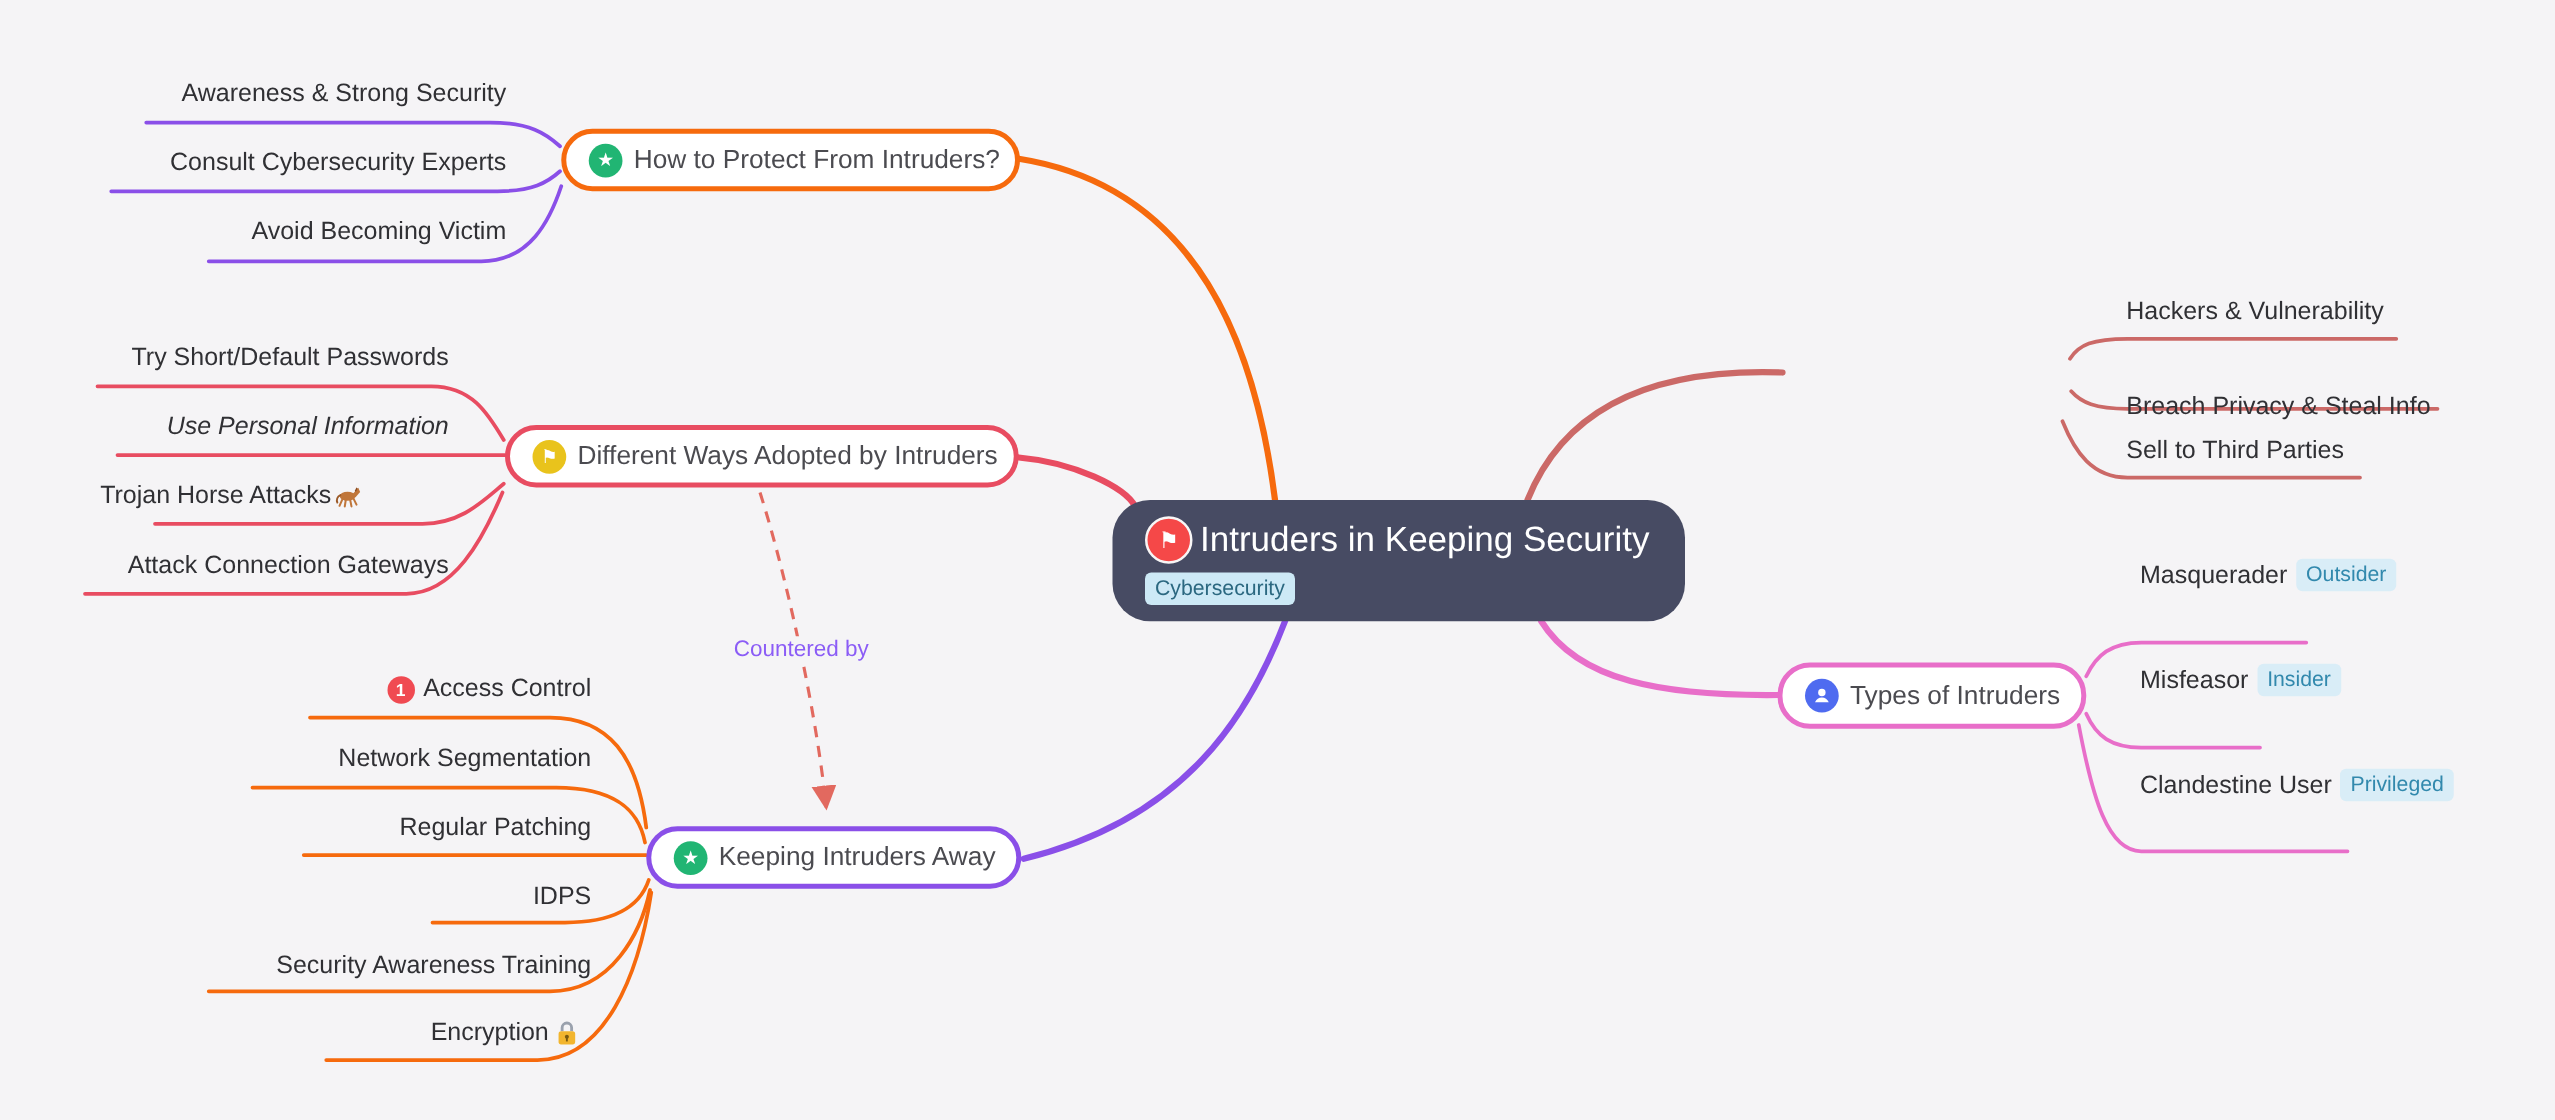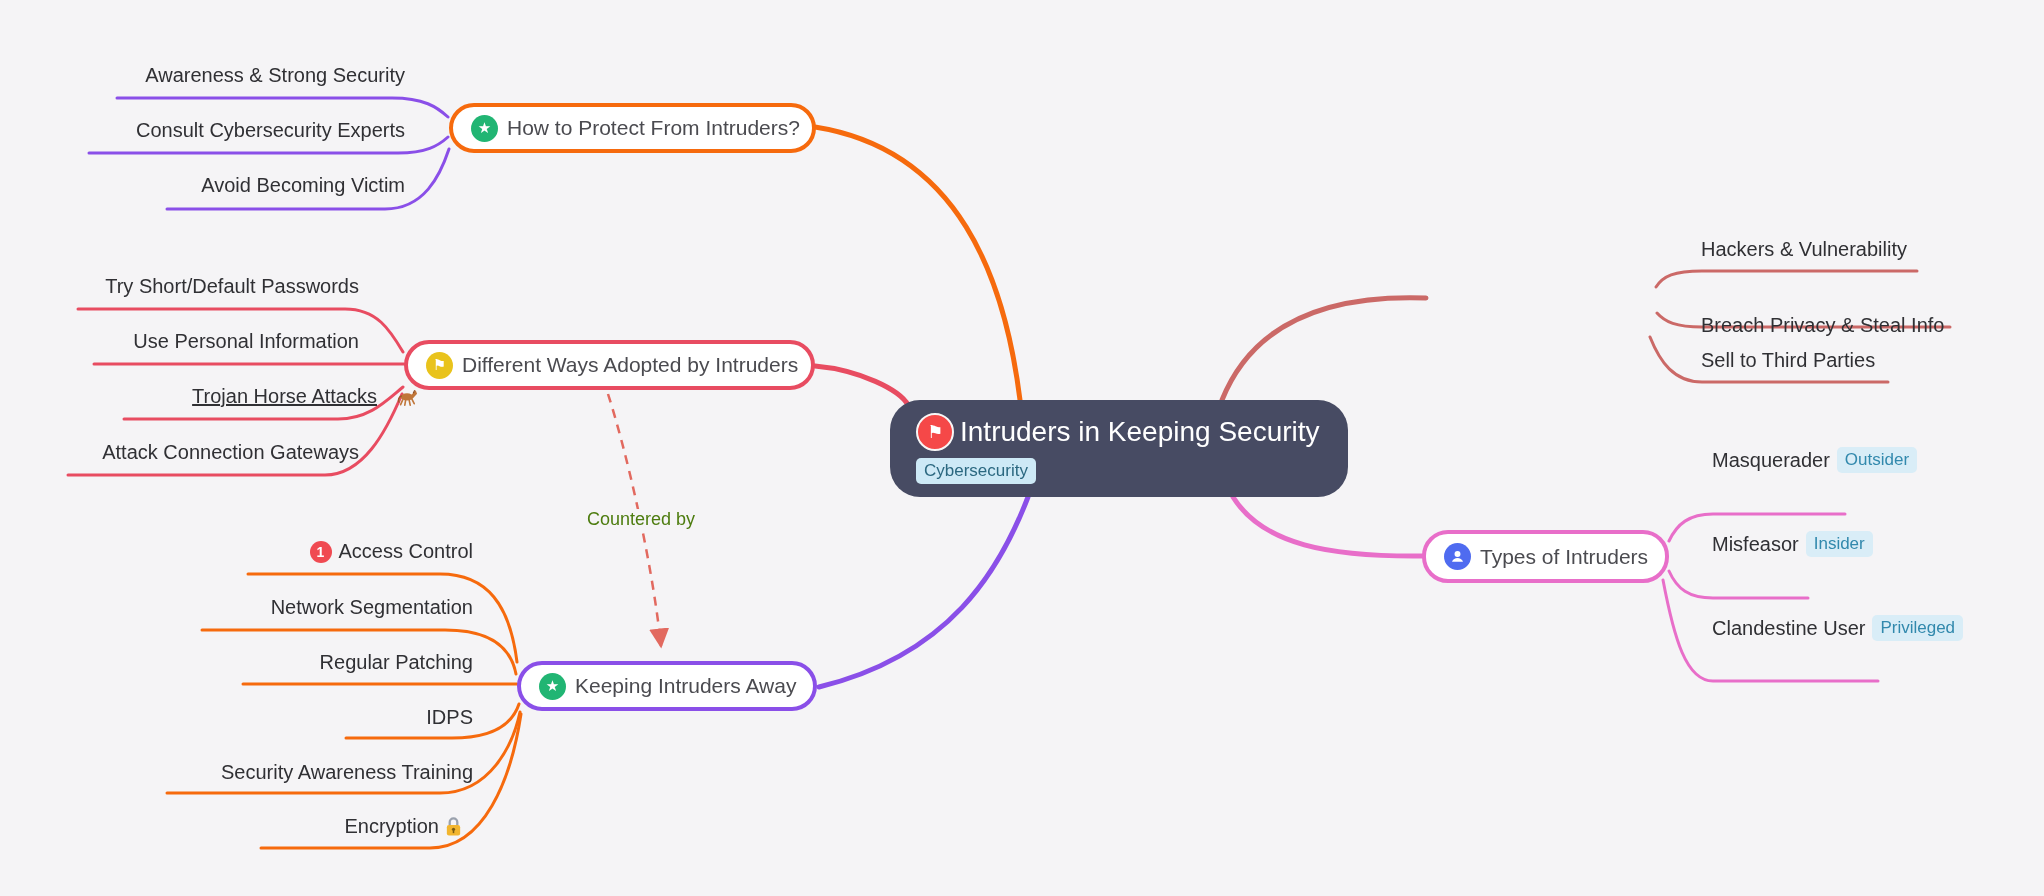--- a/index.html
+++ b/index.html
@@ -18,21 +18,21 @@
   .leafcol{position:absolute;z-index:2;display:flex;flex-direction:row;align-items:center;
         gap:7px;font-size:20px;color:#303034;cursor:pointer;white-space:nowrap;}
   .chip{display:inline-block;background:#d9edf7;color:#3289ad;font-size:17px;line-height:1;
         padding:4px 8px 5px;border-radius:5px;}
   #central{left:890px;top:400px;width:458px;height:97px;border-radius:30px;background:#474b63;
         position:absolute;z-index:2;display:flex;flex-direction:column;justify-content:center;
         padding:0 26px;box-sizing:border-box;gap:7px;cursor:pointer;}
   #central .row{display:flex;align-items:center;gap:6px;}
   #central .ttl{font-size:28px;color:#ffffff;white-space:nowrap;}
   #central .chip{background:#cde9f6;color:#2b6880;font-size:17px;}
-  .edge-label{position:absolute;z-index:2;font-size:18px;color:#4d7c0f;background:#f5f4f6;
+  .edge-label{position:absolute;z-index:2;font-size:18px;color:#8b5cf6;background:#f5f4f6;
         padding:0 3px;white-space:nowrap;}
 </style>
 </head>
 <body>
 
 <div id="canvas">
 
   <svg id="wires" width="2044" height="896">
     <defs>
       <marker id="arrow" markerWidth="10" markerHeight="10" refX="7" refY="4" orient="auto">
@@ -127,24 +127,24 @@
   <div class="leaf r" style="right:1639px;top:119px;">
     <span>Consult Cybersecurity Experts</span>
     </div>
   <div class="leaf r" style="right:1639px;top:174px;">
     <span>Avoid Becoming Victim</span>
     </div>
 
   <div class="leaf r" style="right:1685px;top:275px;align-items:center;">
     <span>Try Short/Default Passwords</span>
     </div>
-  <div class="leaf r" style="right:1685px;top:330px;">
+  <div class="leaf r" style="right:1685px;top:330px;font-style:italic;">
     <span>Use Personal Information</span>
     </div>
-  <div class="leaf r" style="right:1625px;top:385px;gap:19px;text-decoration:underline;">
+  <div class="leaf r" style="right:1754px;top:385px;gap:2px;">
     <span>Trojan Horse Attacks</span>
     <span style="display:inline-flex;">
       <svg width="23" height="23" viewBox="0 0 24 24">
         <ellipse cx="11.5" cy="12.5" rx="6.5" ry="3.8" fill="#c0763a"></ellipse>
         <path d="M16,10.5 L20.5,5.5 L22,9 L18,13.5 Z" fill="#c0763a"></path>
         <path d="M19.5,5.5 L18,8.5" stroke="#8a4a1f" stroke-width="1.2"></path>
         <g stroke="#c0763a" stroke-width="1.7" stroke-linecap="round">
           <path d="M7,15.5 L4.8,20.5"></path>
             <path d="M10,16 L9.2,21"></path>
             <path d="M13.8,16 L14.8,21"></path>

